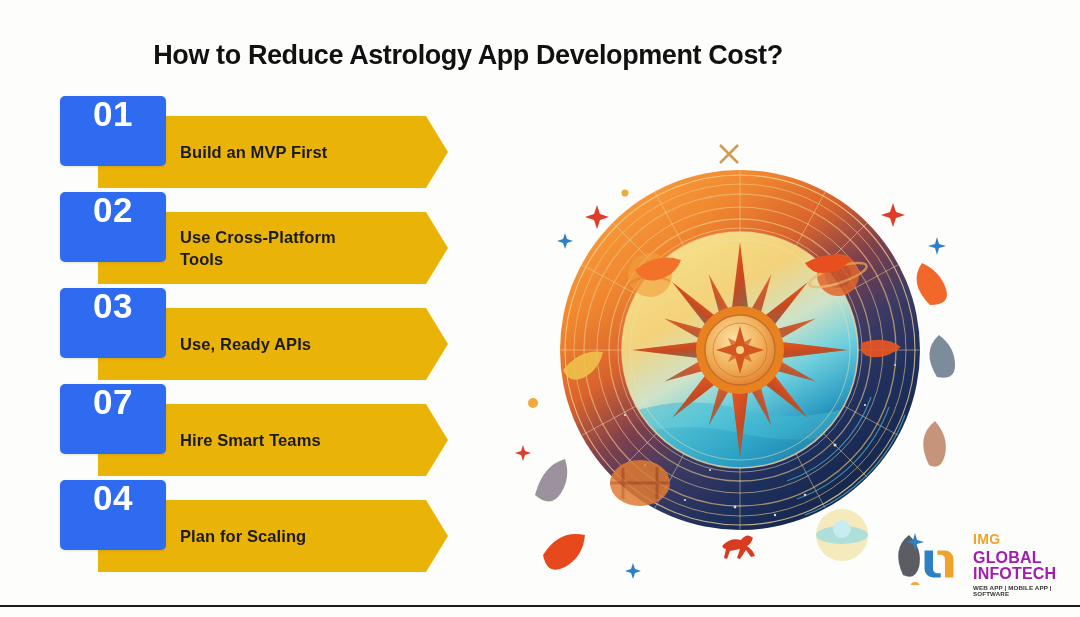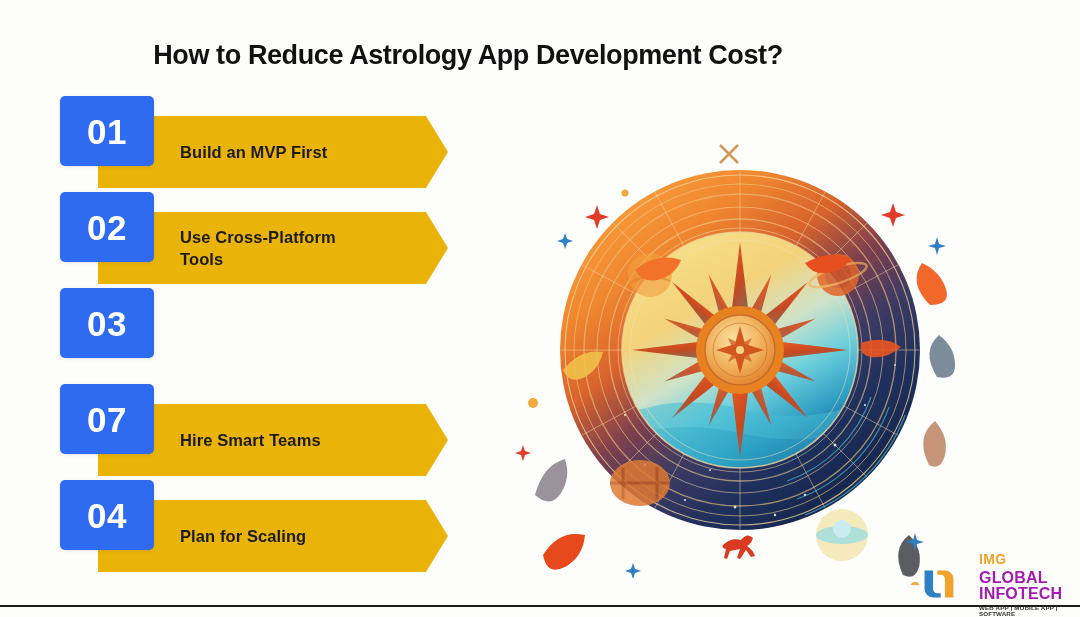--- a/index.html
+++ b/index.html
@@ -43,24 +43,24 @@
     font-size:16.5px;
     font-weight:600;
     color:#1b1b1b;
     letter-spacing:0.1px;
     line-height:1.35;
     max-width:200px;
   }
   .step-num-box {
     position:absolute;
     left:0; top:0;
-    width:94px; height:70px;
+    width:106px; height:70px;
     background:#2f6bf0;
     border-radius:5px;
-    display:flex; align-items:center; justify-content:center;
+    display:flex; justify-content:center;
     box-shadow:0 1px 3px rgba(0,0,0,.10);
     z-index:2;
   }
   .step-num {
     color:#ffffff;
     font-size:35px;
     font-weight:bold;
     letter-spacing:0.5px;
     line-height:1;
   }
@@ -69,22 +69,22 @@
   .illus {
     position:absolute;
     left:505px; top:115px;
     width:470px; height:470px;
   }
   .illus svg { display:block; width:100%; height:100%; }
 
   
   .logo {
     position:absolute;
-    left:922px; top:552px;
-    display:flex; align-items:center; gap:23px;
+    left:922px; top:532px;
+    display:flex; align-items:center; gap:17px;
   }
   .logo-mark { width:34px; height:34px; flex:none; }
   .logo-text { display:flex; flex-direction:column; line-height:1; }
   .logo-img {
     font-size:14px; font-weight:bold; color:#f0a32a;
     letter-spacing:0.3px;
   }
   .logo-gi {
     font-size:16px; font-weight:bold; color:#a21caf;
     letter-spacing:0.2px; margin-top:4px;
@@ -120,20 +120,23 @@
   <div class="step">
     <div class="step-bar">
       <div class="step-label">Use Cross-Platform Tools</div>
     </div>
     <div class="step-num-box">
       <span class="step-num">02</span>
     </div>
   </div>
 
   <div class="step">
+    <div class="step-bar">
+      <div class="step-label">Use, Ready APIs</div>
+    </div>
     <div class="step-num-box">
       <span class="step-num">03</span>
     </div>
   </div>
 
   <div class="step">
     <div class="step-bar">
       <div class="step-label">Hire Smart Teams</div>
     </div>
     <div class="step-num-box">

